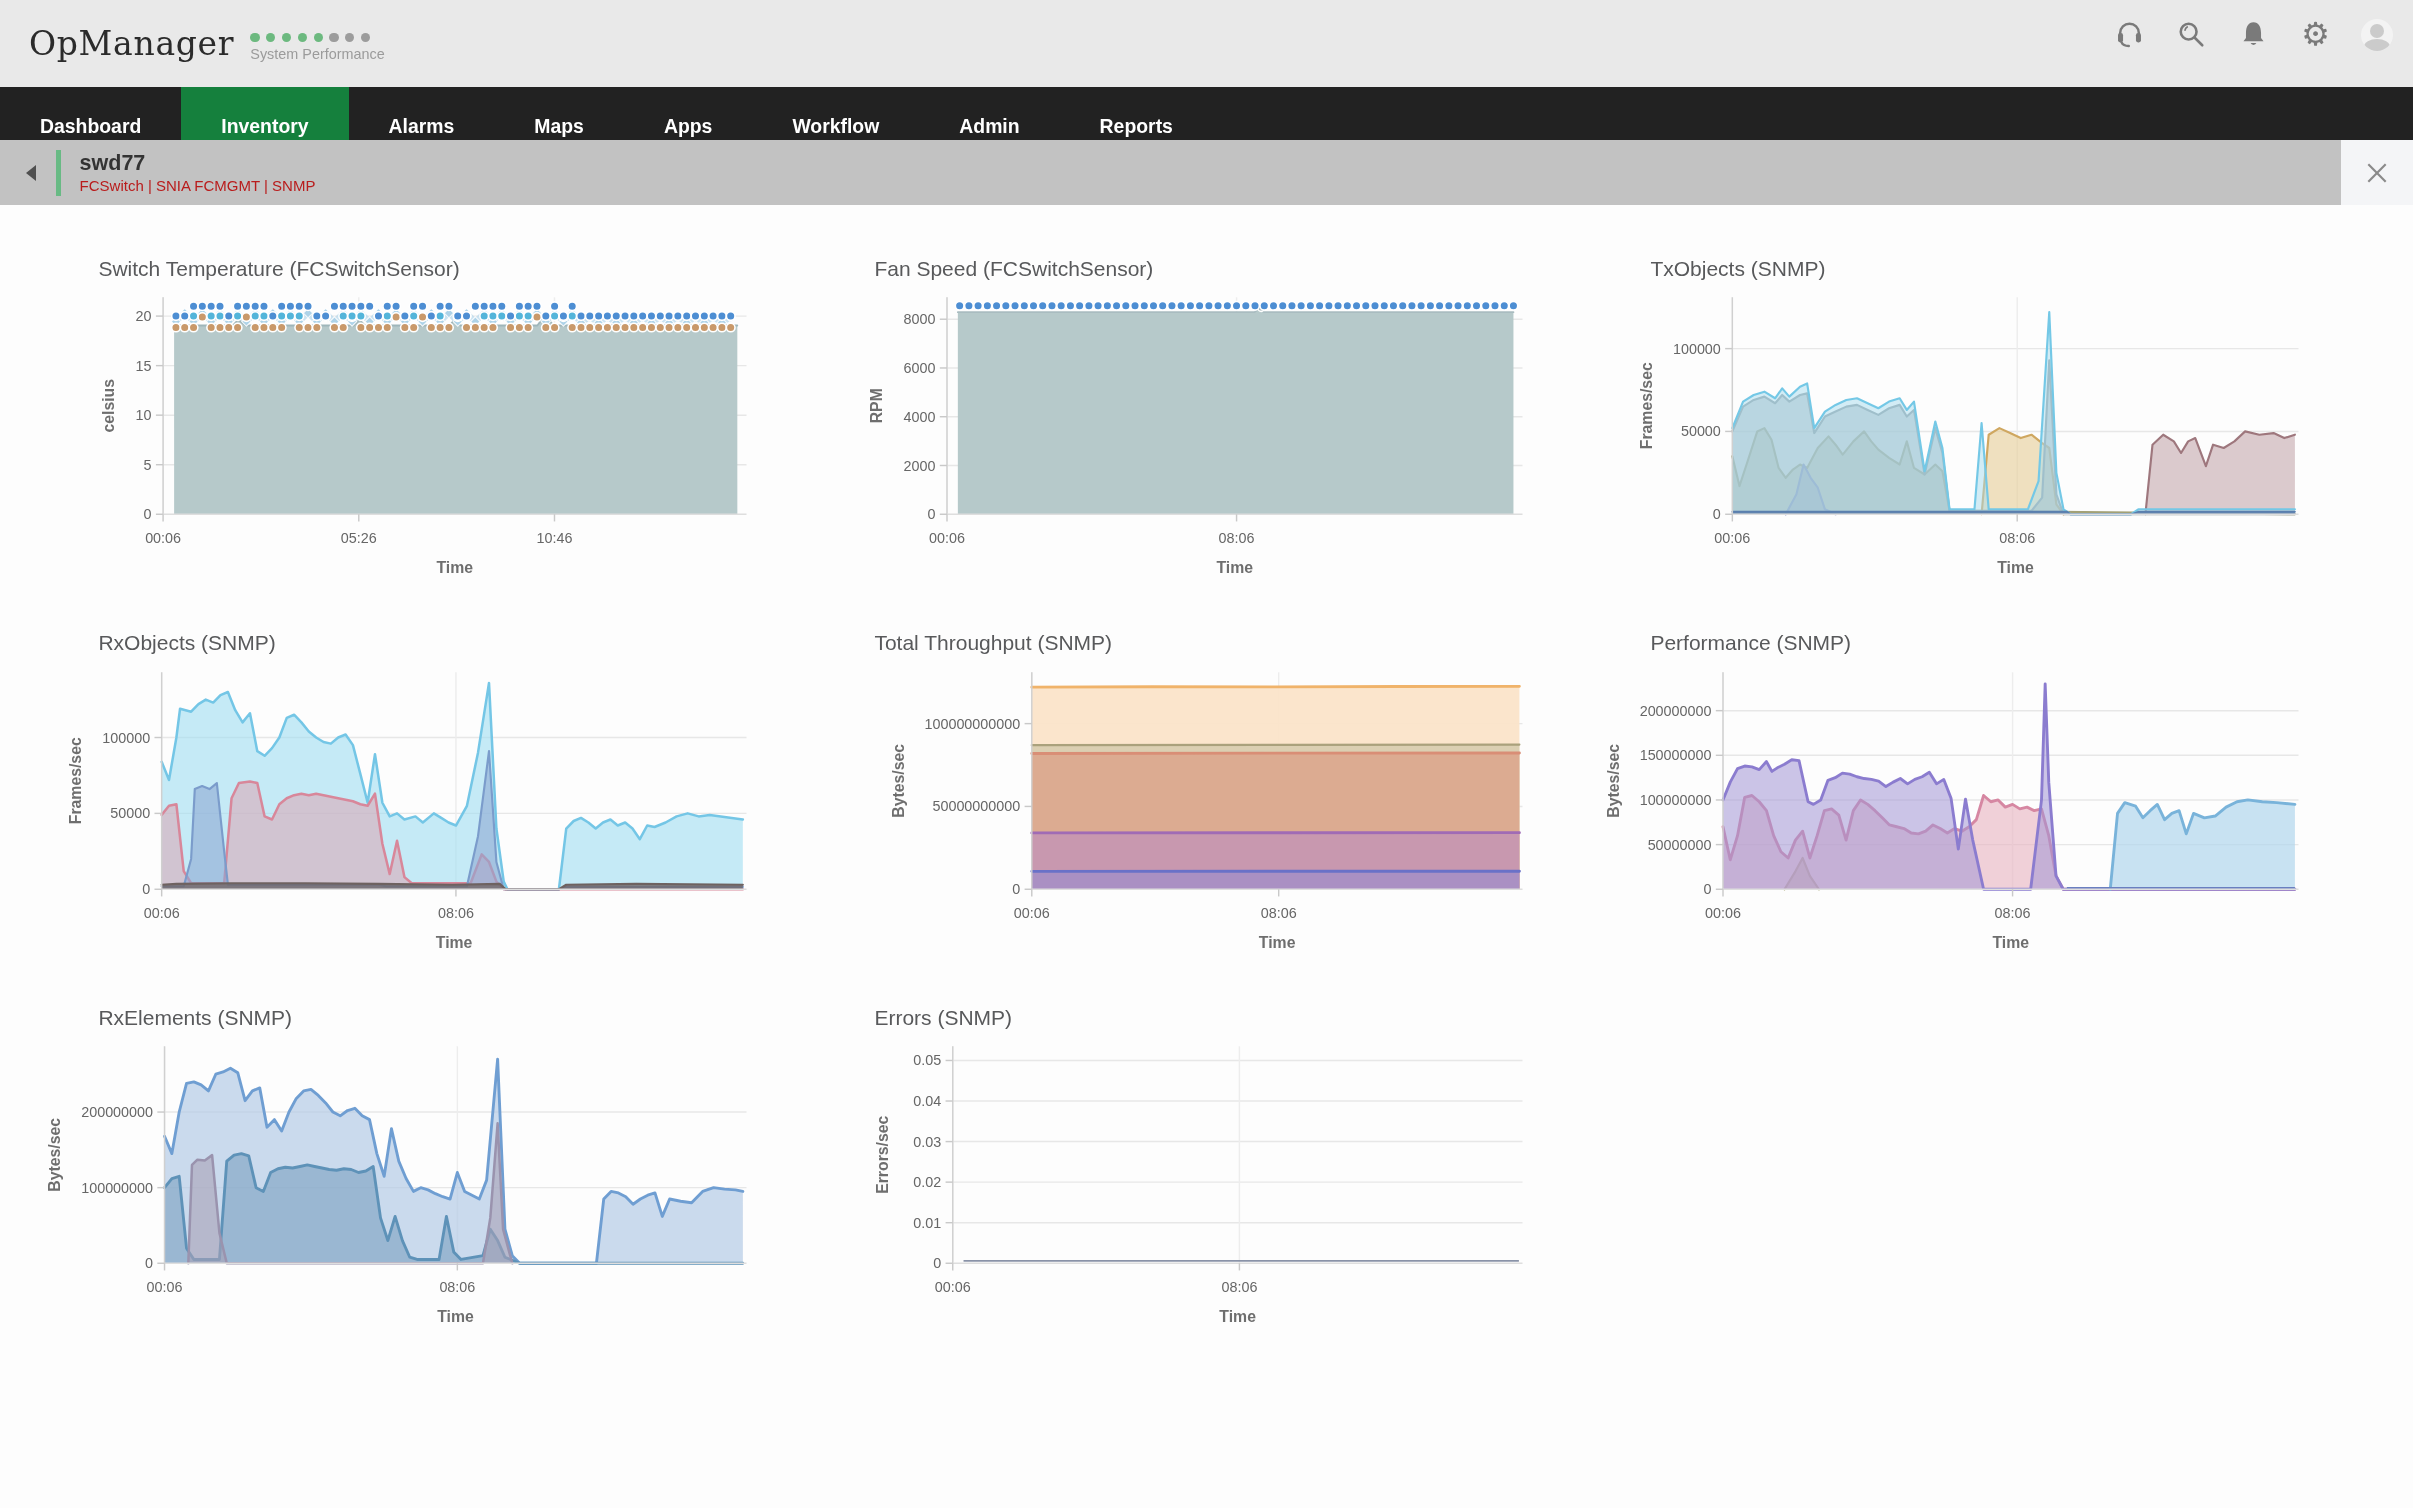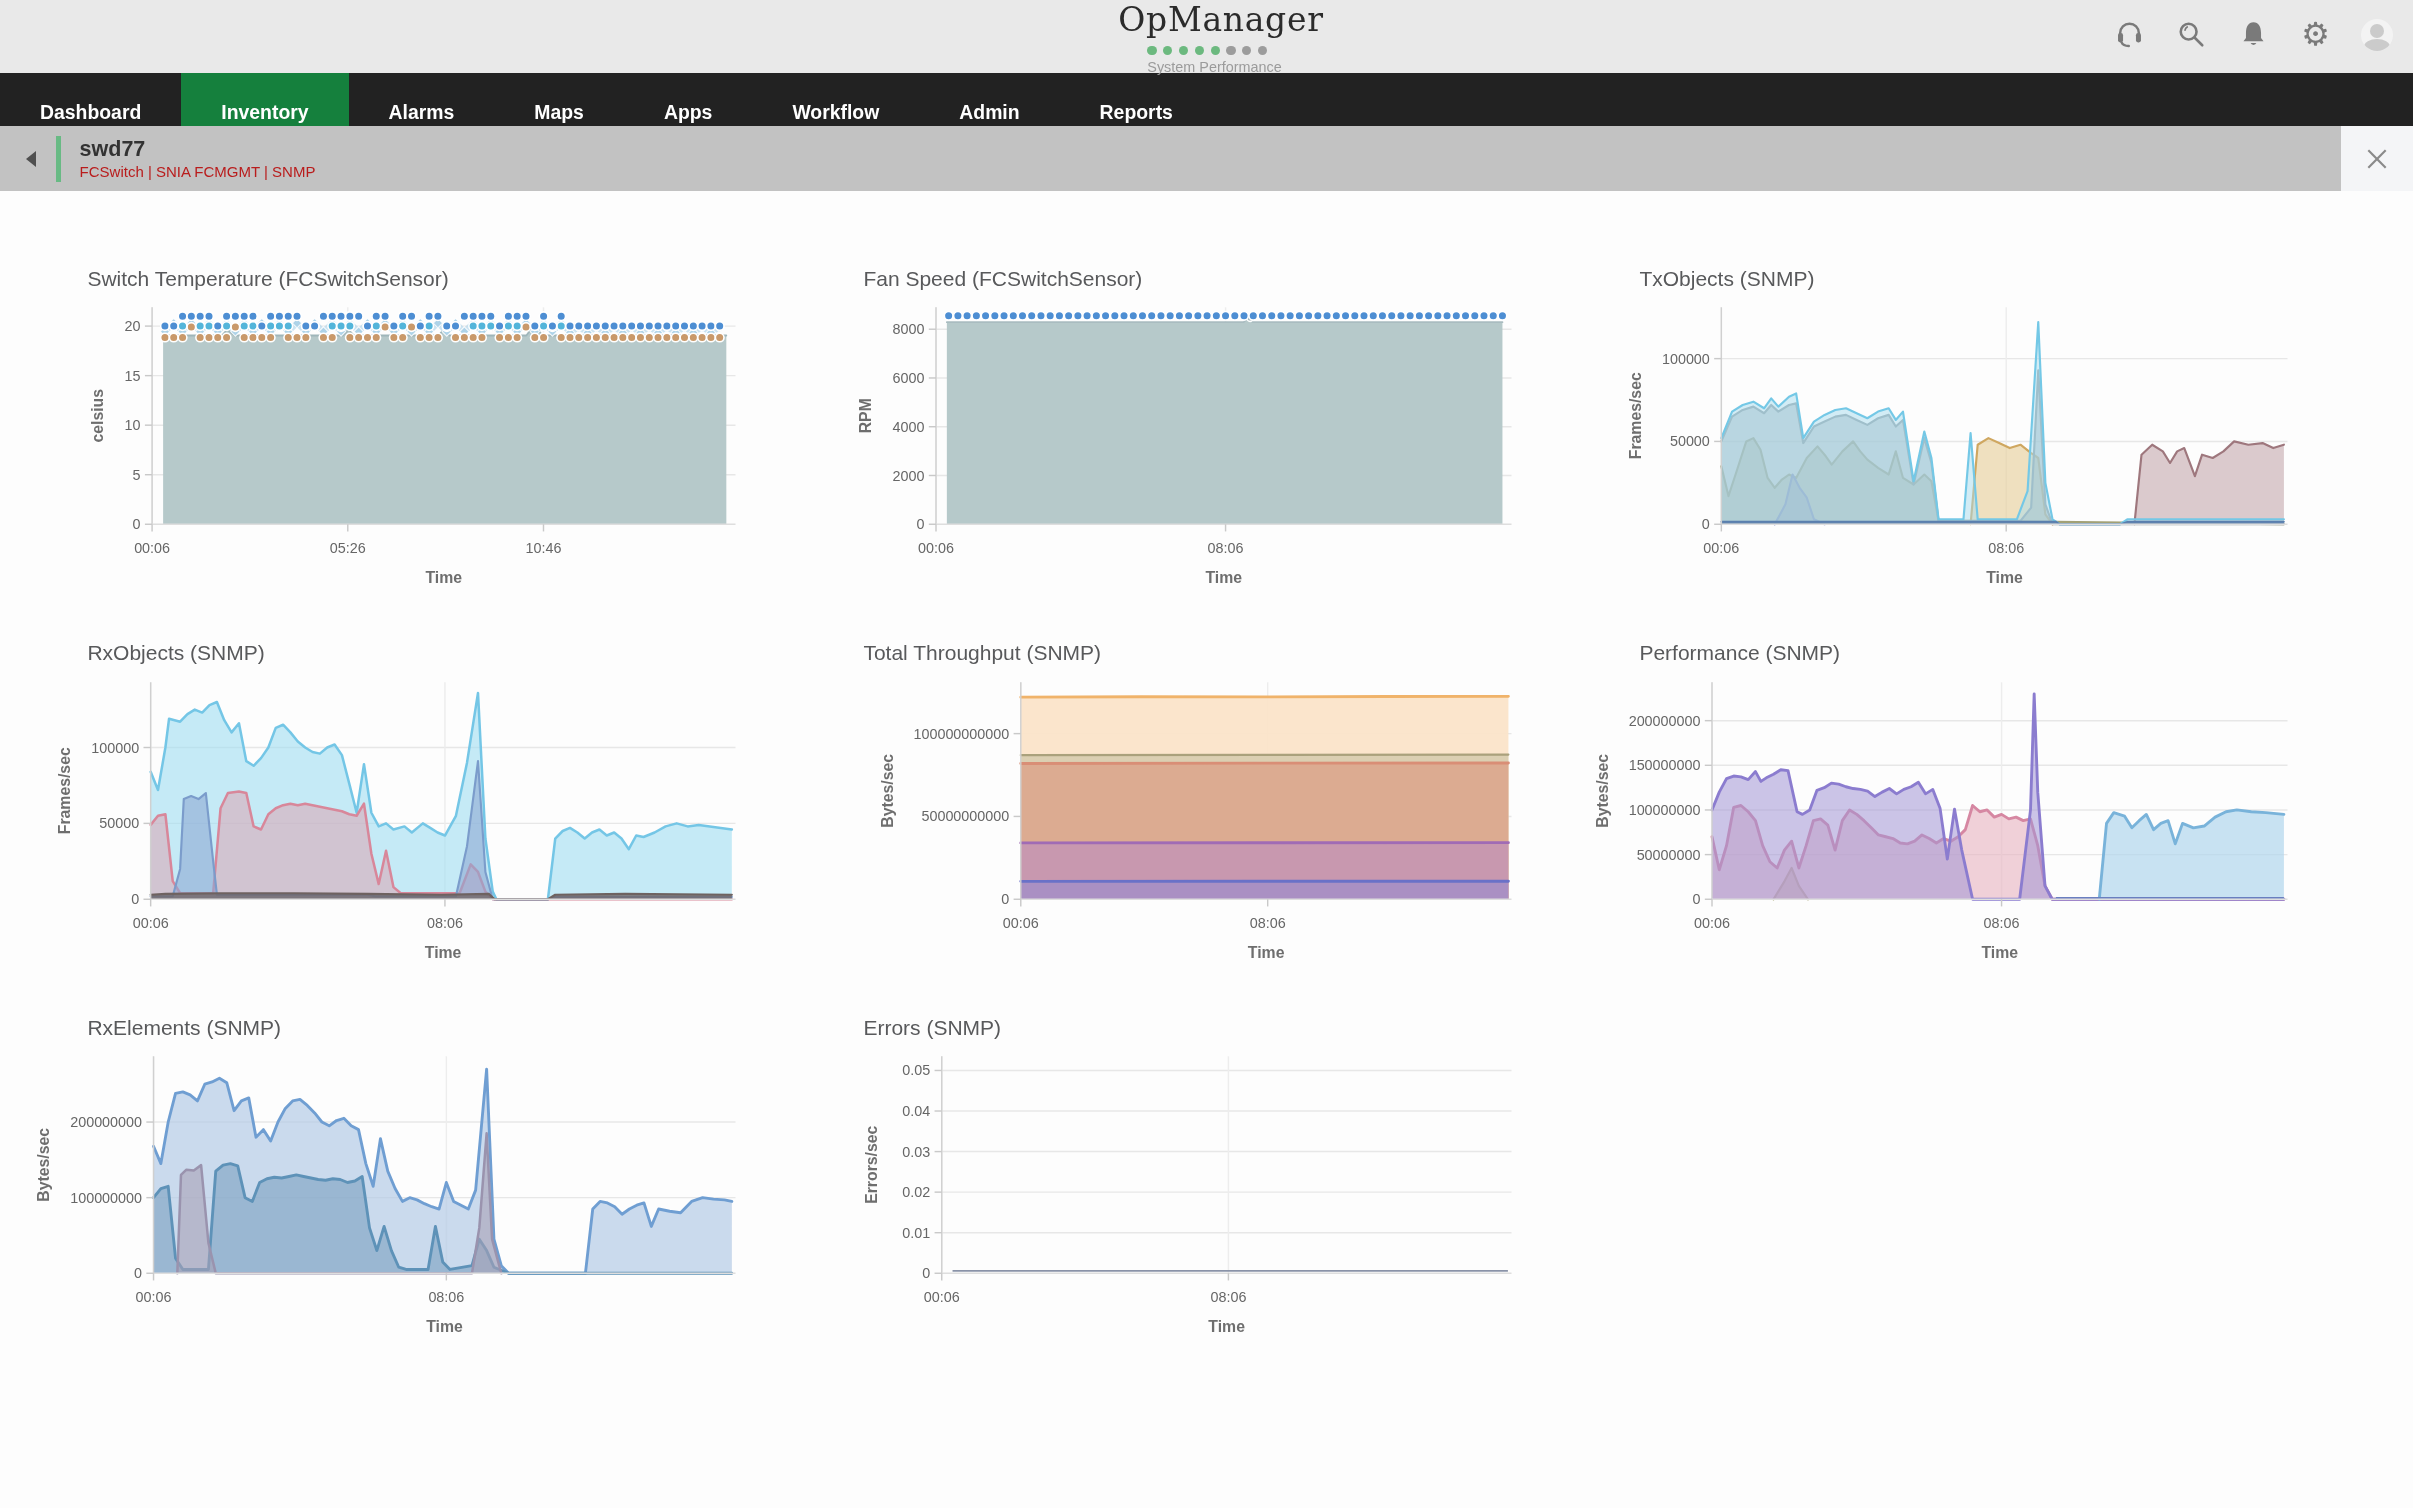--- a/index.html
+++ b/index.html
@@ -1,19 +1,19 @@
 <!DOCTYPE html>
 <html style="font-size:11.5px"><head>
 <meta charset="utf-8">
 <style>
   html,body{margin:0;padding:0;}
   body{width:2413px;height:1508px;background:#fdfdfd;font-family:"Liberation Sans",sans-serif;overflow:hidden;}
 
   
-  .header{height:73px;background:#e9e9e9;display:flex;align-items:center;position:relative;flex-direction:column;}
+  .header{height:87px;background:#e9e9e9;display:flex;align-items:center;position:relative;}
   .logo{font-family:"DejaVu Serif",serif;font-size:33px;color:#2b2b2b;margin-left:29px;letter-spacing:0.7px;}
   .logo-sub{margin-left:16px;display:flex;flex-direction:column;justify-content:center;margin-top:7.2px;}
   .leds{display:flex;gap:6.5px;margin-bottom:3.6px;}
   .led{width:9.3px;height:9.3px;border-radius:50%;}
   .tagline{font-size:14.4px;color:#9b9b9b;text-align:right;}
   .header-icons{position:absolute;right:20px;top:0;height:69px;display:flex;align-items:center;gap:29px;}
   .hicon{width:33px;height:33px;display:flex;align-items:center;justify-content:center;cursor:pointer;}
   .hicon svg{display:block;}
   .gear-glyph{font-family:"DejaVu Sans",sans-serif;font-size:32px;color:#7a7a7a;line-height:33px;}
   .avatar{width:32px;height:32px;border-radius:50%;background:#f3f3f3;position:relative;overflow:hidden;cursor:pointer;}
@@ -28,21 +28,21 @@
   
   .subheader{height:65px;background:#c2c2c2;position:relative;display:flex;align-items:center;}
   .back-btn{margin-left:20px;width:21.5px;height:29px;display:flex;align-items:center;justify-content:center;cursor:pointer;}
   .back-tri{width:0;height:0;border-top:8px solid transparent;border-bottom:8px solid transparent;border-right:10px solid #4f4f4f;}
   .device{border-left:5px solid #68ba84;padding-left:18.7px;margin-left:14.4px;height:46px;display:flex;flex-direction:column;justify-content:center;}
   .device-name{font-size:21.5px;font-weight:bold;color:#333333;line-height:24.4px;}
   .device-meta{font-size:15px;color:#b91c1c;margin-top:2.2px;}
   .close-panel{position:absolute;right:0;top:0;width:72px;height:65px;background:#f4f5f7;display:flex;align-items:center;justify-content:center;cursor:pointer;}
 
   
-  .content{padding:76px 0 0 86px;}
+  .content{padding:52px 0 0 86px;margin-left:11px;}
   .grid{display:grid;grid-template-columns:repeat(3,661px);column-gap:115px;row-gap:49px;}
   .chart h3{font-size:21px;color:#58595b;font-weight:normal;margin:0 0 4.3px 1.4px;height:26px;white-space:nowrap;}
   svg.plot{overflow:visible;display:block;}
   svg.plot text.tick{font-size:20px;fill:#666666;}
   svg.plot text.axlabel{font-size:22px;fill:#6e6e6e;font-weight:bold;}
 </style>
 </head>
 <body>
 
 <div class="header">

